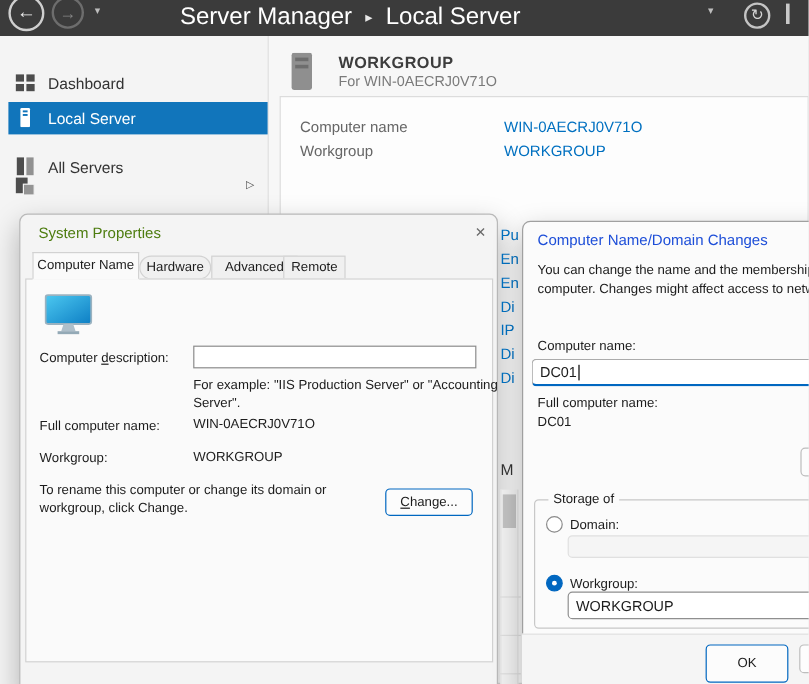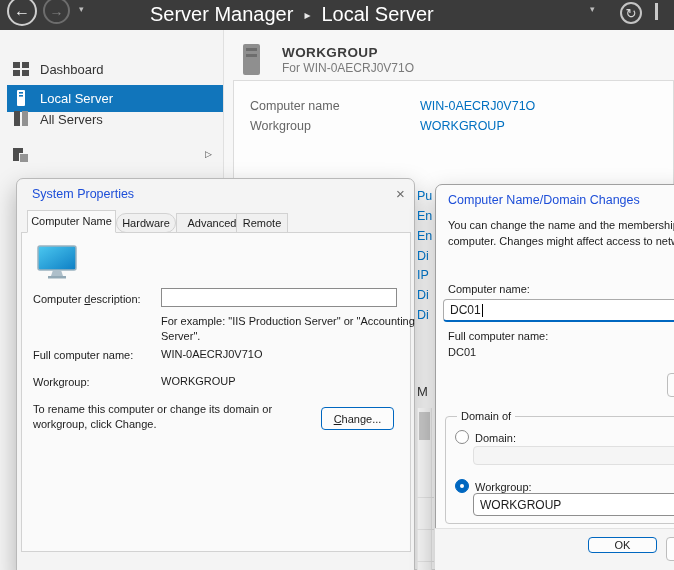--- a/index.html
+++ b/index.html
@@ -35,21 +35,21 @@
   .clipval { position:absolute; left:417px; font-size:12.5px; color:#0070c0; white-space:nowrap; }
   .scrolltrack { position:absolute; left:417px; top:408px; width:15px; height:162px; background:#f1f1f1; border-left:1px solid #e4e4e4; border-right:1px solid #e4e4e4; }
   .scrollthumb { position:absolute; left:1px; top:4px; width:11px; height:28px; background:#c2c2c2; }
   .stripline { position:absolute; left:416px; width:18px; height:1px; background:#dedede; }
 
   
   .dlg { position:absolute; box-shadow:0 10px 24px rgba(0,0,0,.28); }
   .sysprops { left:16px; top:178px; width:399px; height:400px; background:#f4f4f4; border:1px solid #b9b9b9; border-radius:7px 7px 0 0; z-index:10; }
   .namechg  { left:435px; top:184px; width:260px; height:394px; background:#fbfbfb; border:1px solid #a0a0a0; border-radius:7px 0 0 0; z-index:12; }
 
-  .dtitle-inactive { position:absolute; font-size:12.5px; color:#1d4ed8; }
+  .dtitle-inactive { position:absolute; font-size:12.5px; color:#4d7c0f; }
   .dtitle-active   { position:absolute; font-size:12.5px; color:#1d4ed8; }
   .closex { position:absolute; font-size:15px; color:#6b6b6b; cursor:pointer; }
 
   .tab { position:absolute; font-size:11px; color:#1c1c1c; text-align:center; border:1px solid #d2d2d2; background:#f0f0f0; line-height:18px; height:20px; }
   .tab.active { background:#fafafa; border-bottom:1px solid #fafafa; line-height:21px; height:23px; z-index:3; }
 
   .dtext { position:absolute; font-size:11px; color:#1c1c1c; line-height:15px; }
   .dval  { position:absolute; font-size:11px; color:#1c1c1c; }
   .cinput { position:absolute; background:#fff; border:1px solid #8b8b8b; font-size:11px; padding:0 4px; }
 
@@ -103,21 +103,21 @@
       <span class="lbl">Dashboard</span>
     </div>
     <div class="navitem sel" style="top:55px;">
       <svg class="navicon" viewBox="0 0 16 16">
           <rect x="4" y="0" width="8" height="16" rx="1" fill="#ffffff"></rect>
           <rect x="6" y="2" width="4" height="1.6" fill="#1175bb"></rect>
           <rect x="6" y="5" width="4" height="1.6" fill="#1175bb"></rect>
         </svg>
       <span class="lbl">Local Server</span>
     </div>
-    <div class="navitem" style="top:76px;">
+    <div class="navitem" style="top:96px;">
       <svg class="navicon" viewBox="0 0 16 16">
           <rect x="1" y="0" width="6" height="15" fill="#4d4d4d"></rect>
           <rect x="9" y="0" width="6" height="15" fill="#919191"></rect>
         </svg>
       <span class="lbl">All Servers</span>
     </div>
     <div class="navitem" style="top:112px;">
       <svg class="navicon" viewBox="0 0 16 16">
           <rect x="0" y="1" width="10" height="13" fill="#4d4d4d"></rect>
           <rect x="6.5" y="6.5" width="9" height="9" fill="#949494" stroke="#f4f4f4" stroke-width="1"></rect>
@@ -204,32 +204,32 @@
       <span style="font-size:12px;">DC01</span>
         <span class="caretbar"></span>
     </div>
 
     <div class="dtext" style="left:12px; top:144px;">Full computer name:</div>
     <div class="dval" style="left:12px; top:161px;">DC01</div>
 
     <div class="btn-plain" style="left:231px; top:188px; width:60px; height:24px;"></div>
 
     <div class="groupbox" style="left:9px; top:231px; width:246px; height:108px;"></div>
-    <div class="gblabel" style="left:21px; top:225px;">Domain of</div>
+    <div class="gblabel" style="left:21px; top:225px;">Storage of</div>
 
     <div class="radio" style="left:19px; top:245px;"></div>
     <div class="dtext" style="left:39px; top:246px;">Domain:</div>
     <div class="winput disabled" style="left:37px; top:261px; width:212px; height:19px;">
       <span></span>
     </div>
 
     <div class="radio sel" style="left:19px; top:294px;"></div>
     <div class="dtext" style="left:39px; top:295px;">Workgroup:</div>
     <div class="winput" style="left:37px; top:308px; width:212px; height:23px;">
       <span>WORKGROUP</span>
     </div>
   </div>
 
   <div class="footer"></div>
-  <div class="btn-accent" style="left:588px; top:537px; width:69px; height:16px; z-index:14;">OK</div>
+  <div class="btn-accent" style="left:588px; top:537px; width:69px; height:32px; z-index:14;">OK</div>
   <div class="btn-plain" style="left:666px; top:537px; width:50px; height:24px; z-index:14; background:#fdfdfd;"></div>
 
 </div>
 
 </body></html>

